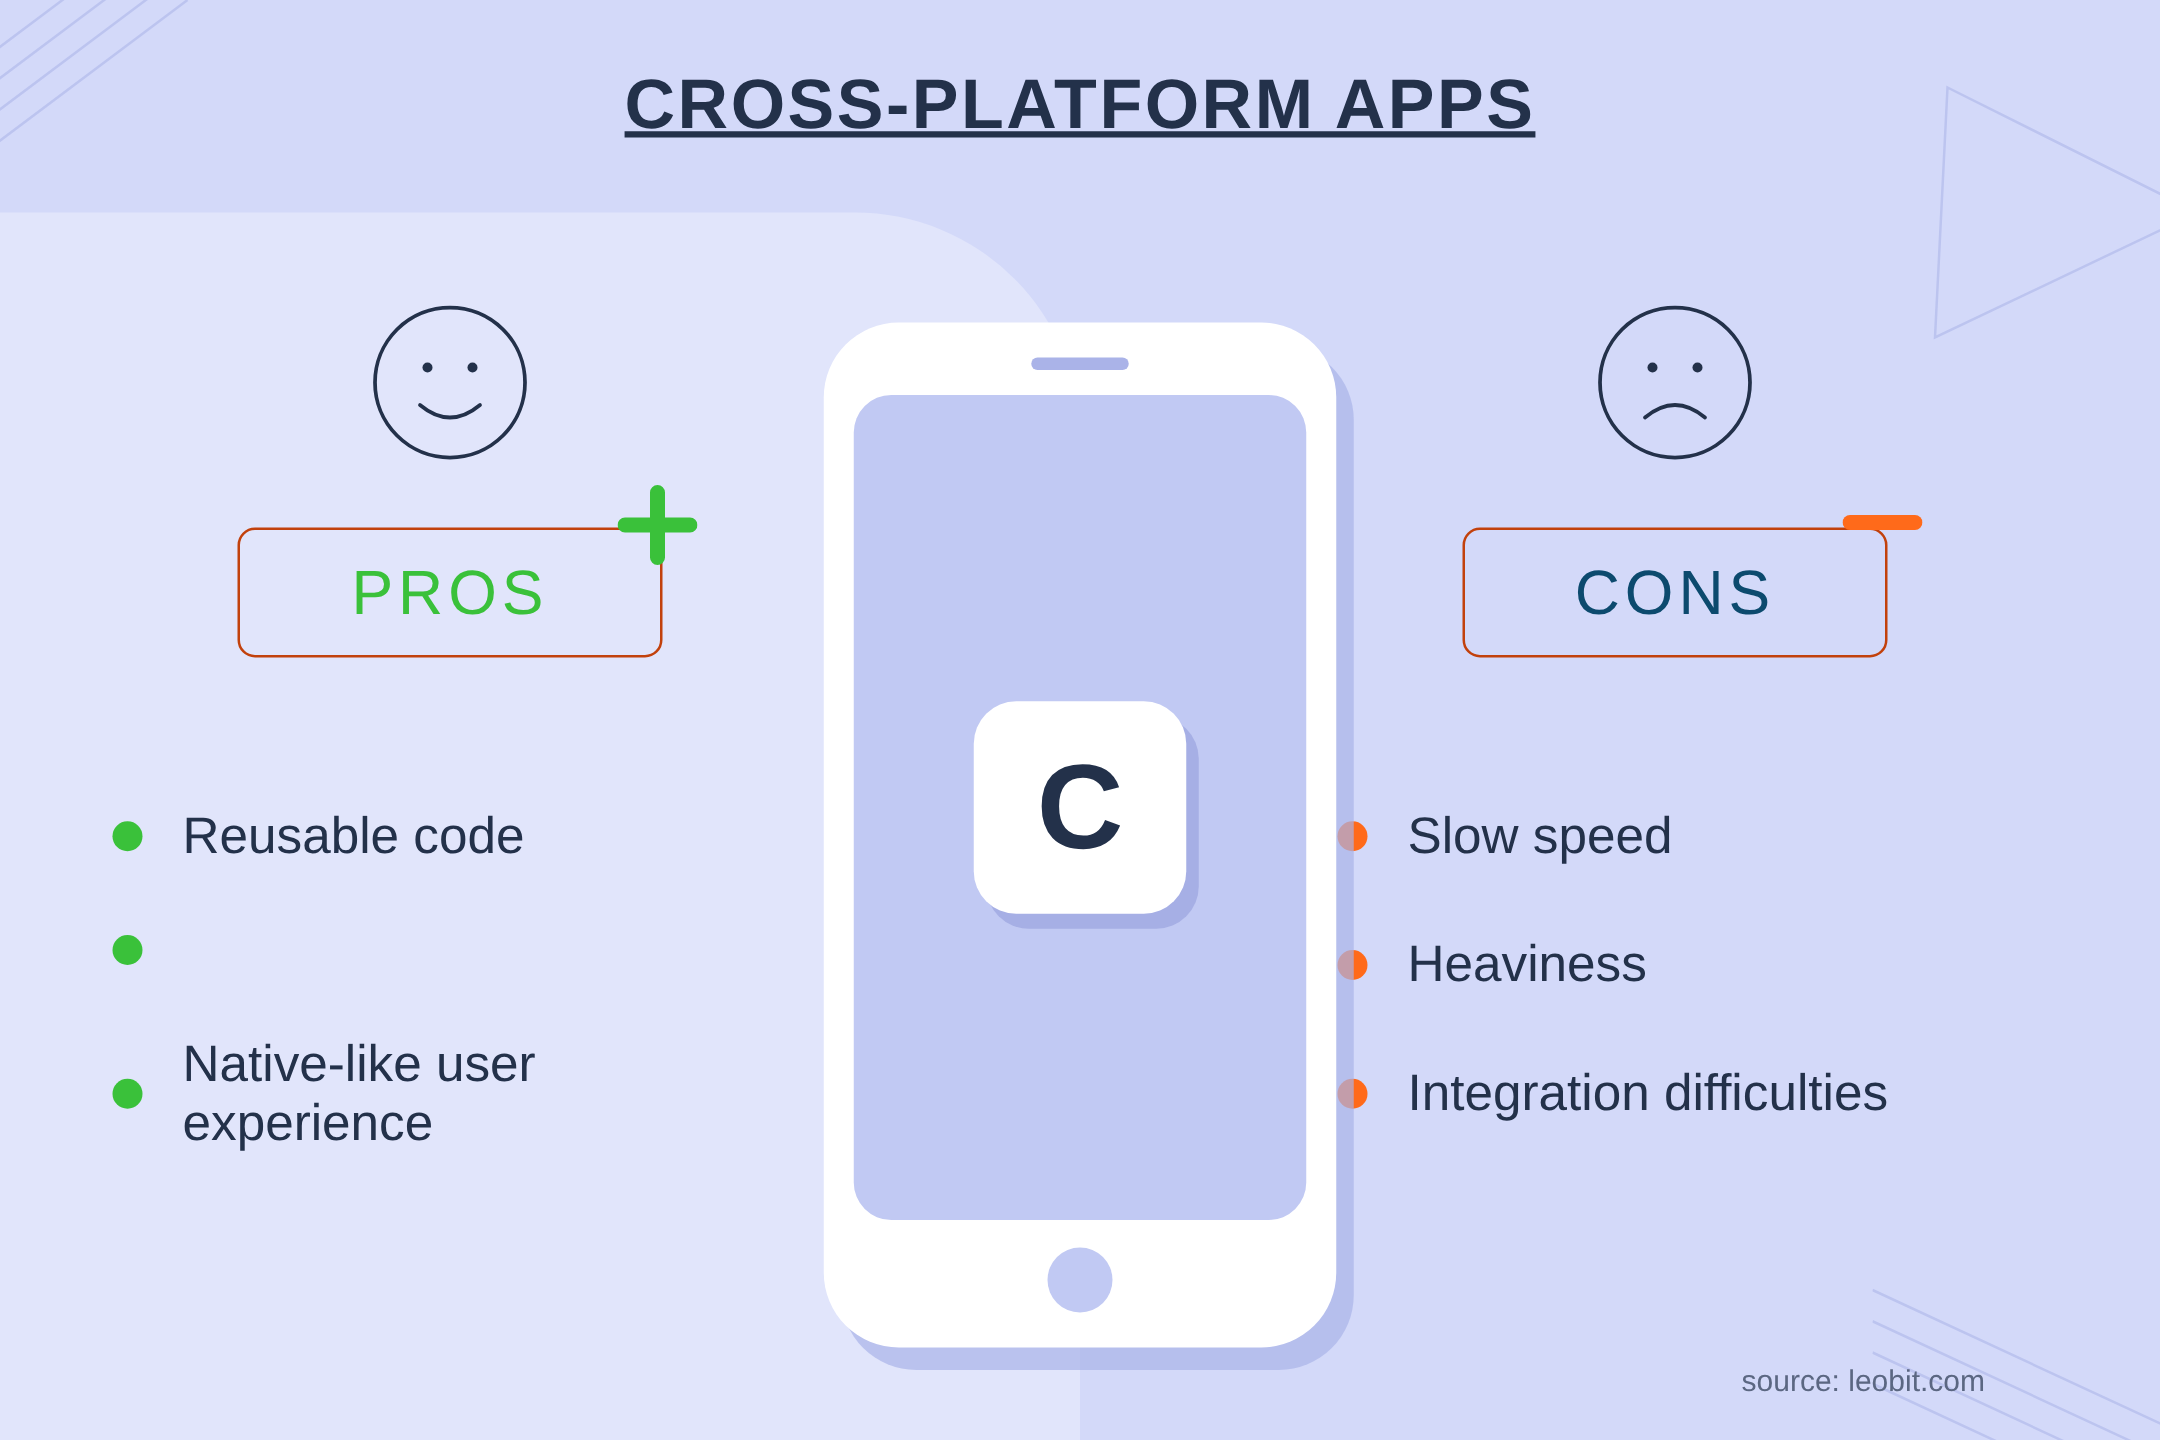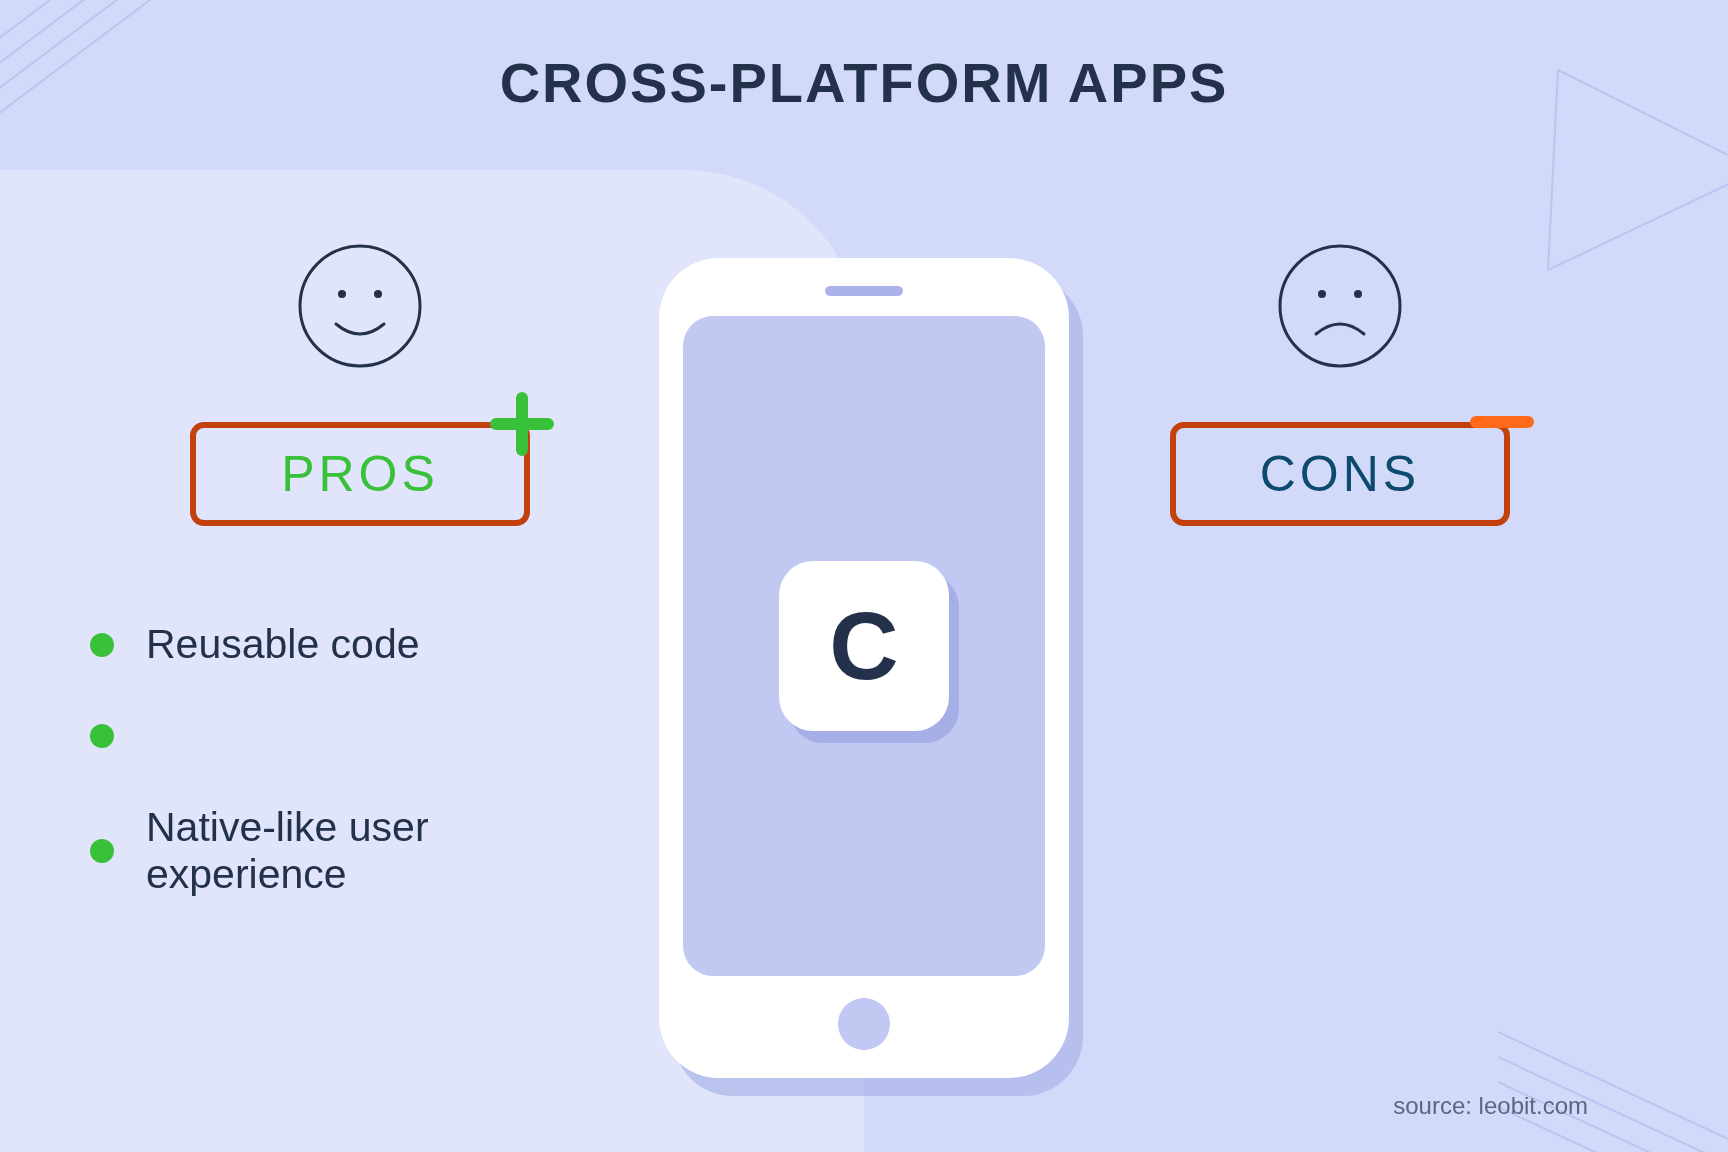--- a/index.html
+++ b/index.html
@@ -23,38 +23,39 @@
     .title {
       position: absolute;
       top: 50px;
       left: 0;
       right: 0;
       text-align: center;
       font-size: 56px;
       font-weight: 800;
       letter-spacing: 2px;
       color: #23314a;
+      text-decoration: underline;
     }
     .column {
       position: absolute;
       width: 540px;
     }
     .col-left { left: 90px; top: 240px; }
     .col-right { left: 1070px; top: 240px; }
     .face {
       display: block;
       margin: 0 auto 50px;
     }
     .label-box {
       position: relative;
-      border: 6px solid #c2410c;
+      border: 2px solid #c2410c;
       border-radius: 14px;
       width: 340px;
       height: 104px;
-      margin: 0 auto 95px;
+      margin: 0 auto 119px;
       display: flex;
       align-items: center;
       justify-content: center;
       font-size: 50px;
       font-weight: 400;
       letter-spacing: 4px;
     }
     .label-box.pros { color: #3ac13a; }
     .label-box.cons { color: #0c4a6e; }
     .plus-sign {
@@ -233,20 +234,34 @@
     <circle cx="48" cy="54" r="4" fill="#23314a"></circle>
     <circle cx="84" cy="54" r="4" fill="#23314a"></circle>
     <path d="M42 94 Q66 74 90 94" fill="none" stroke="#23314a" stroke-width="3" stroke-linecap="round"></path>
   </svg>
   <div class="label-box cons">
     <span>CONS</span>
     <svg class="minus-sign" width="64" height="16" viewBox="0 0 64 16">
       <rect x="0" y="2" width="64" height="12" rx="6" fill="#ff6a1a"></rect>
     </svg>
   </div>
+  <ul class="items">
+    <li>
+        <span class="bullet orange"></span>
+        <span>Slow speed</span>
+      </li>
+    <li>
+        <span class="bullet orange"></span>
+        <span>Heaviness</span>
+      </li>
+    <li>
+        <span class="bullet orange"></span>
+        <span>Integration difficulties</span>
+      </li>
+  </ul>
 </div>
 
 <div class="phone-wrap">
   <div class="phone-shadow"></div>
   <div class="phone">
     <div class="phone-speaker"></div>
     <div class="phone-screen">
       <div class="app-icon-wrap">
         <div class="app-icon-shadow"></div>
         <div class="app-icon">

